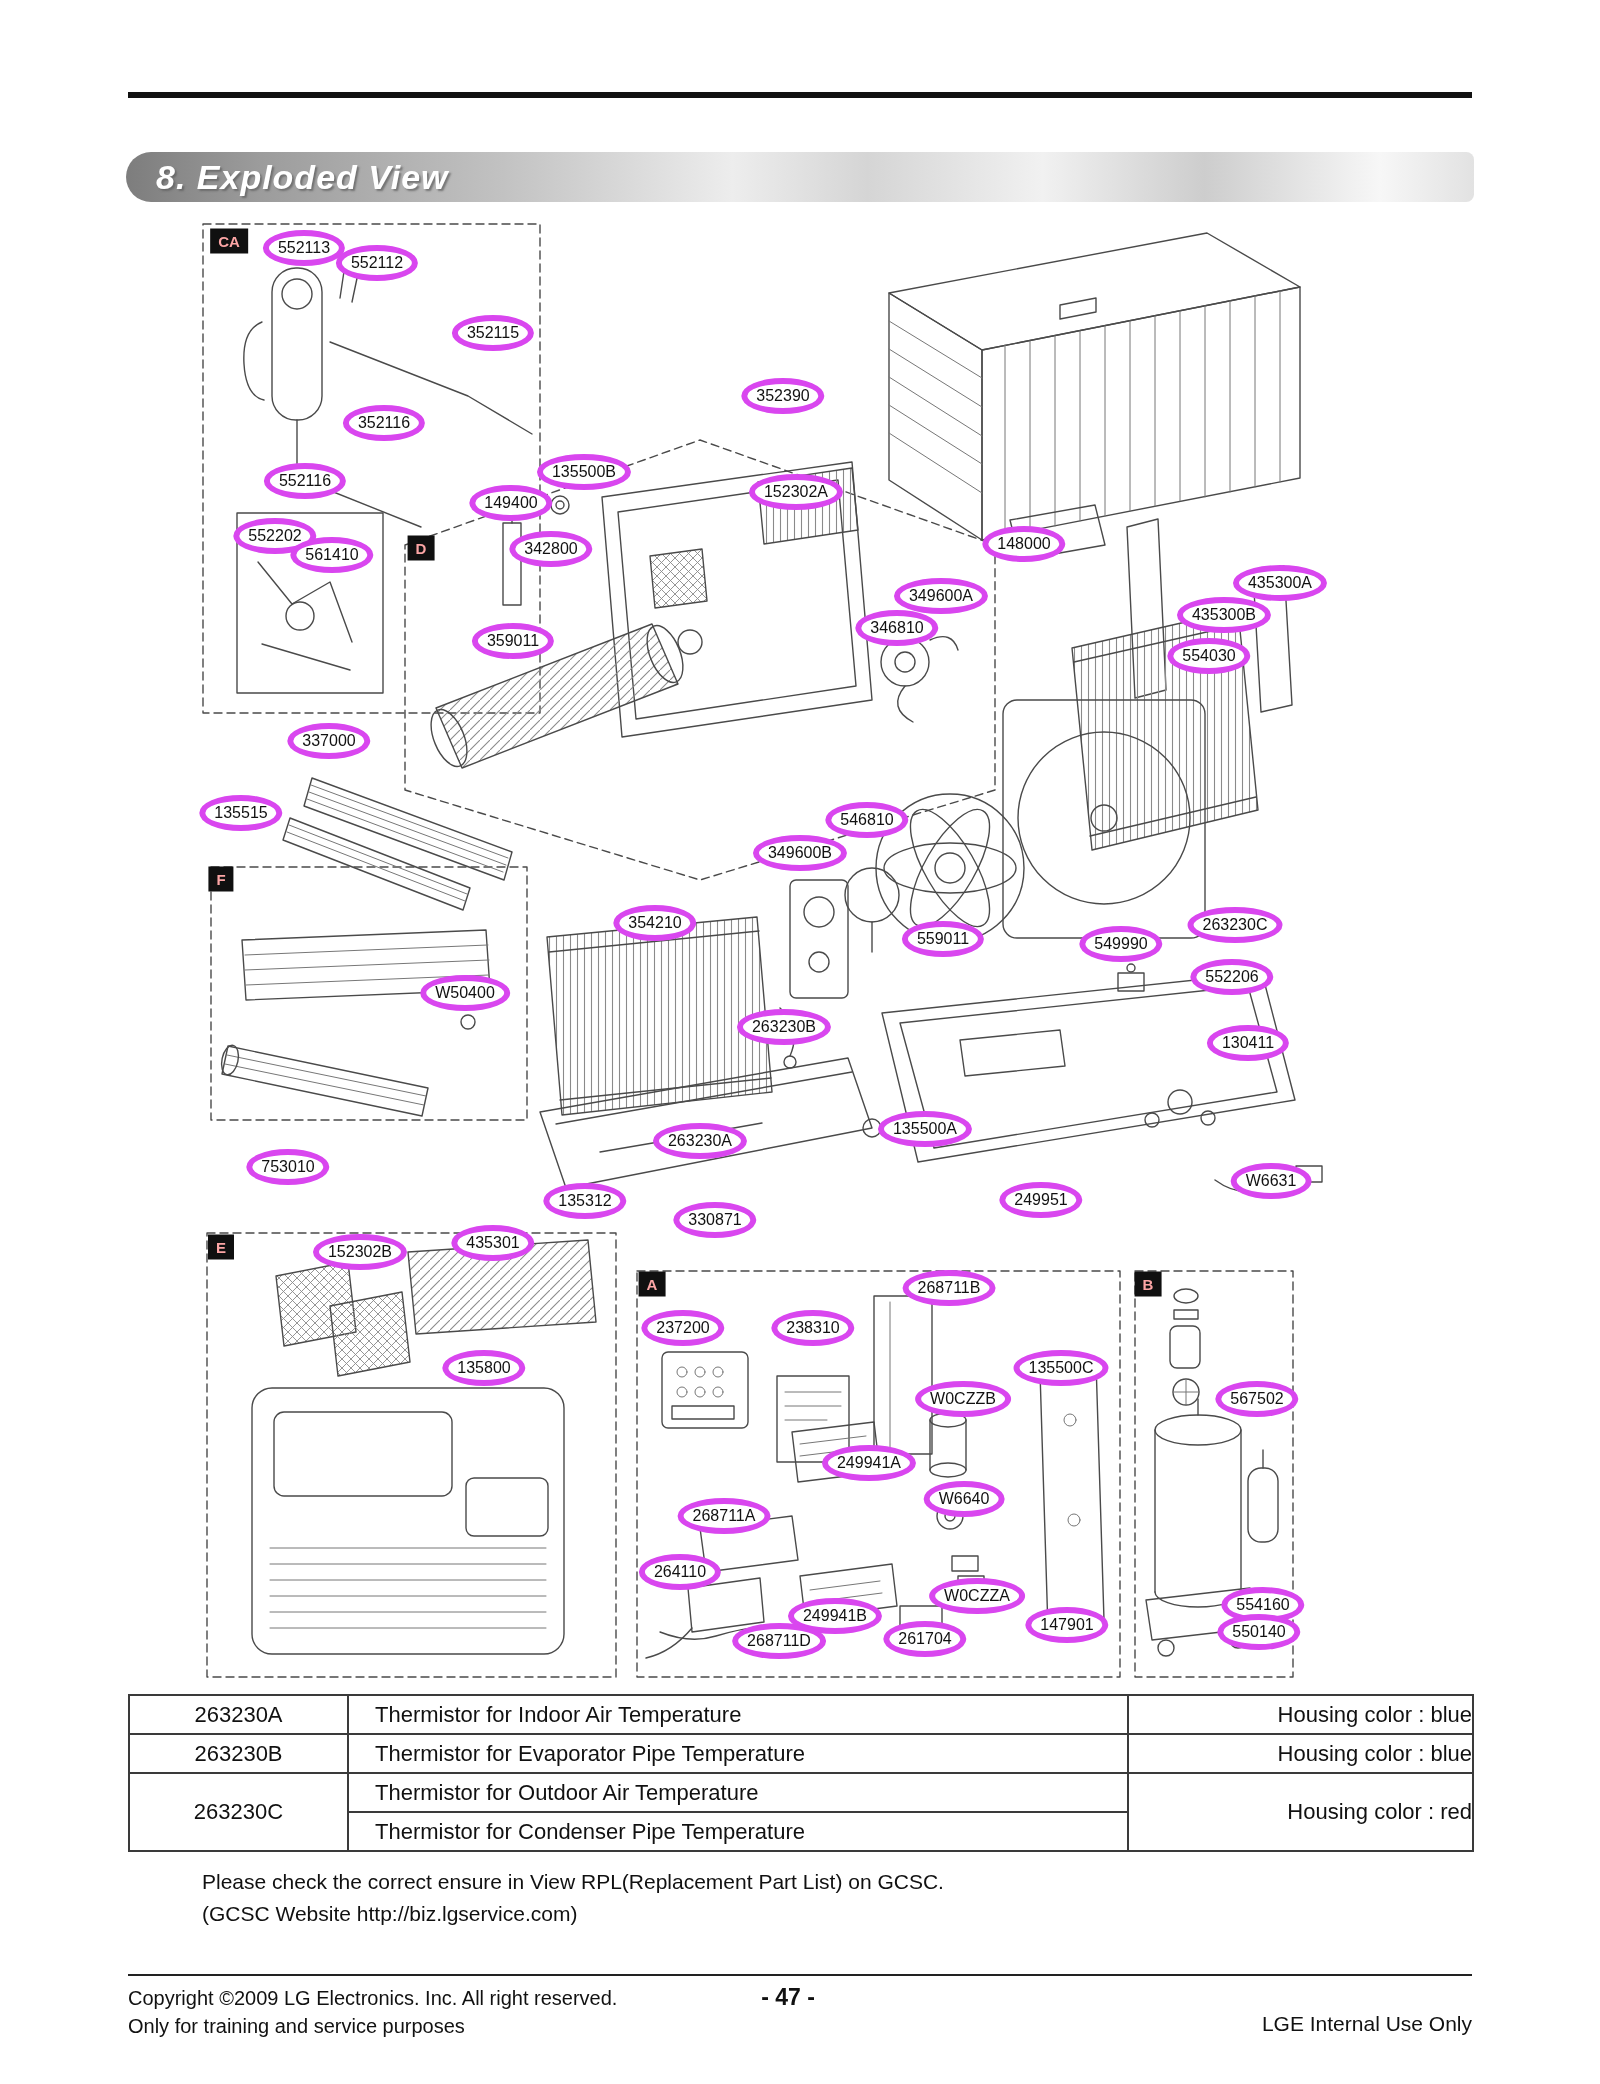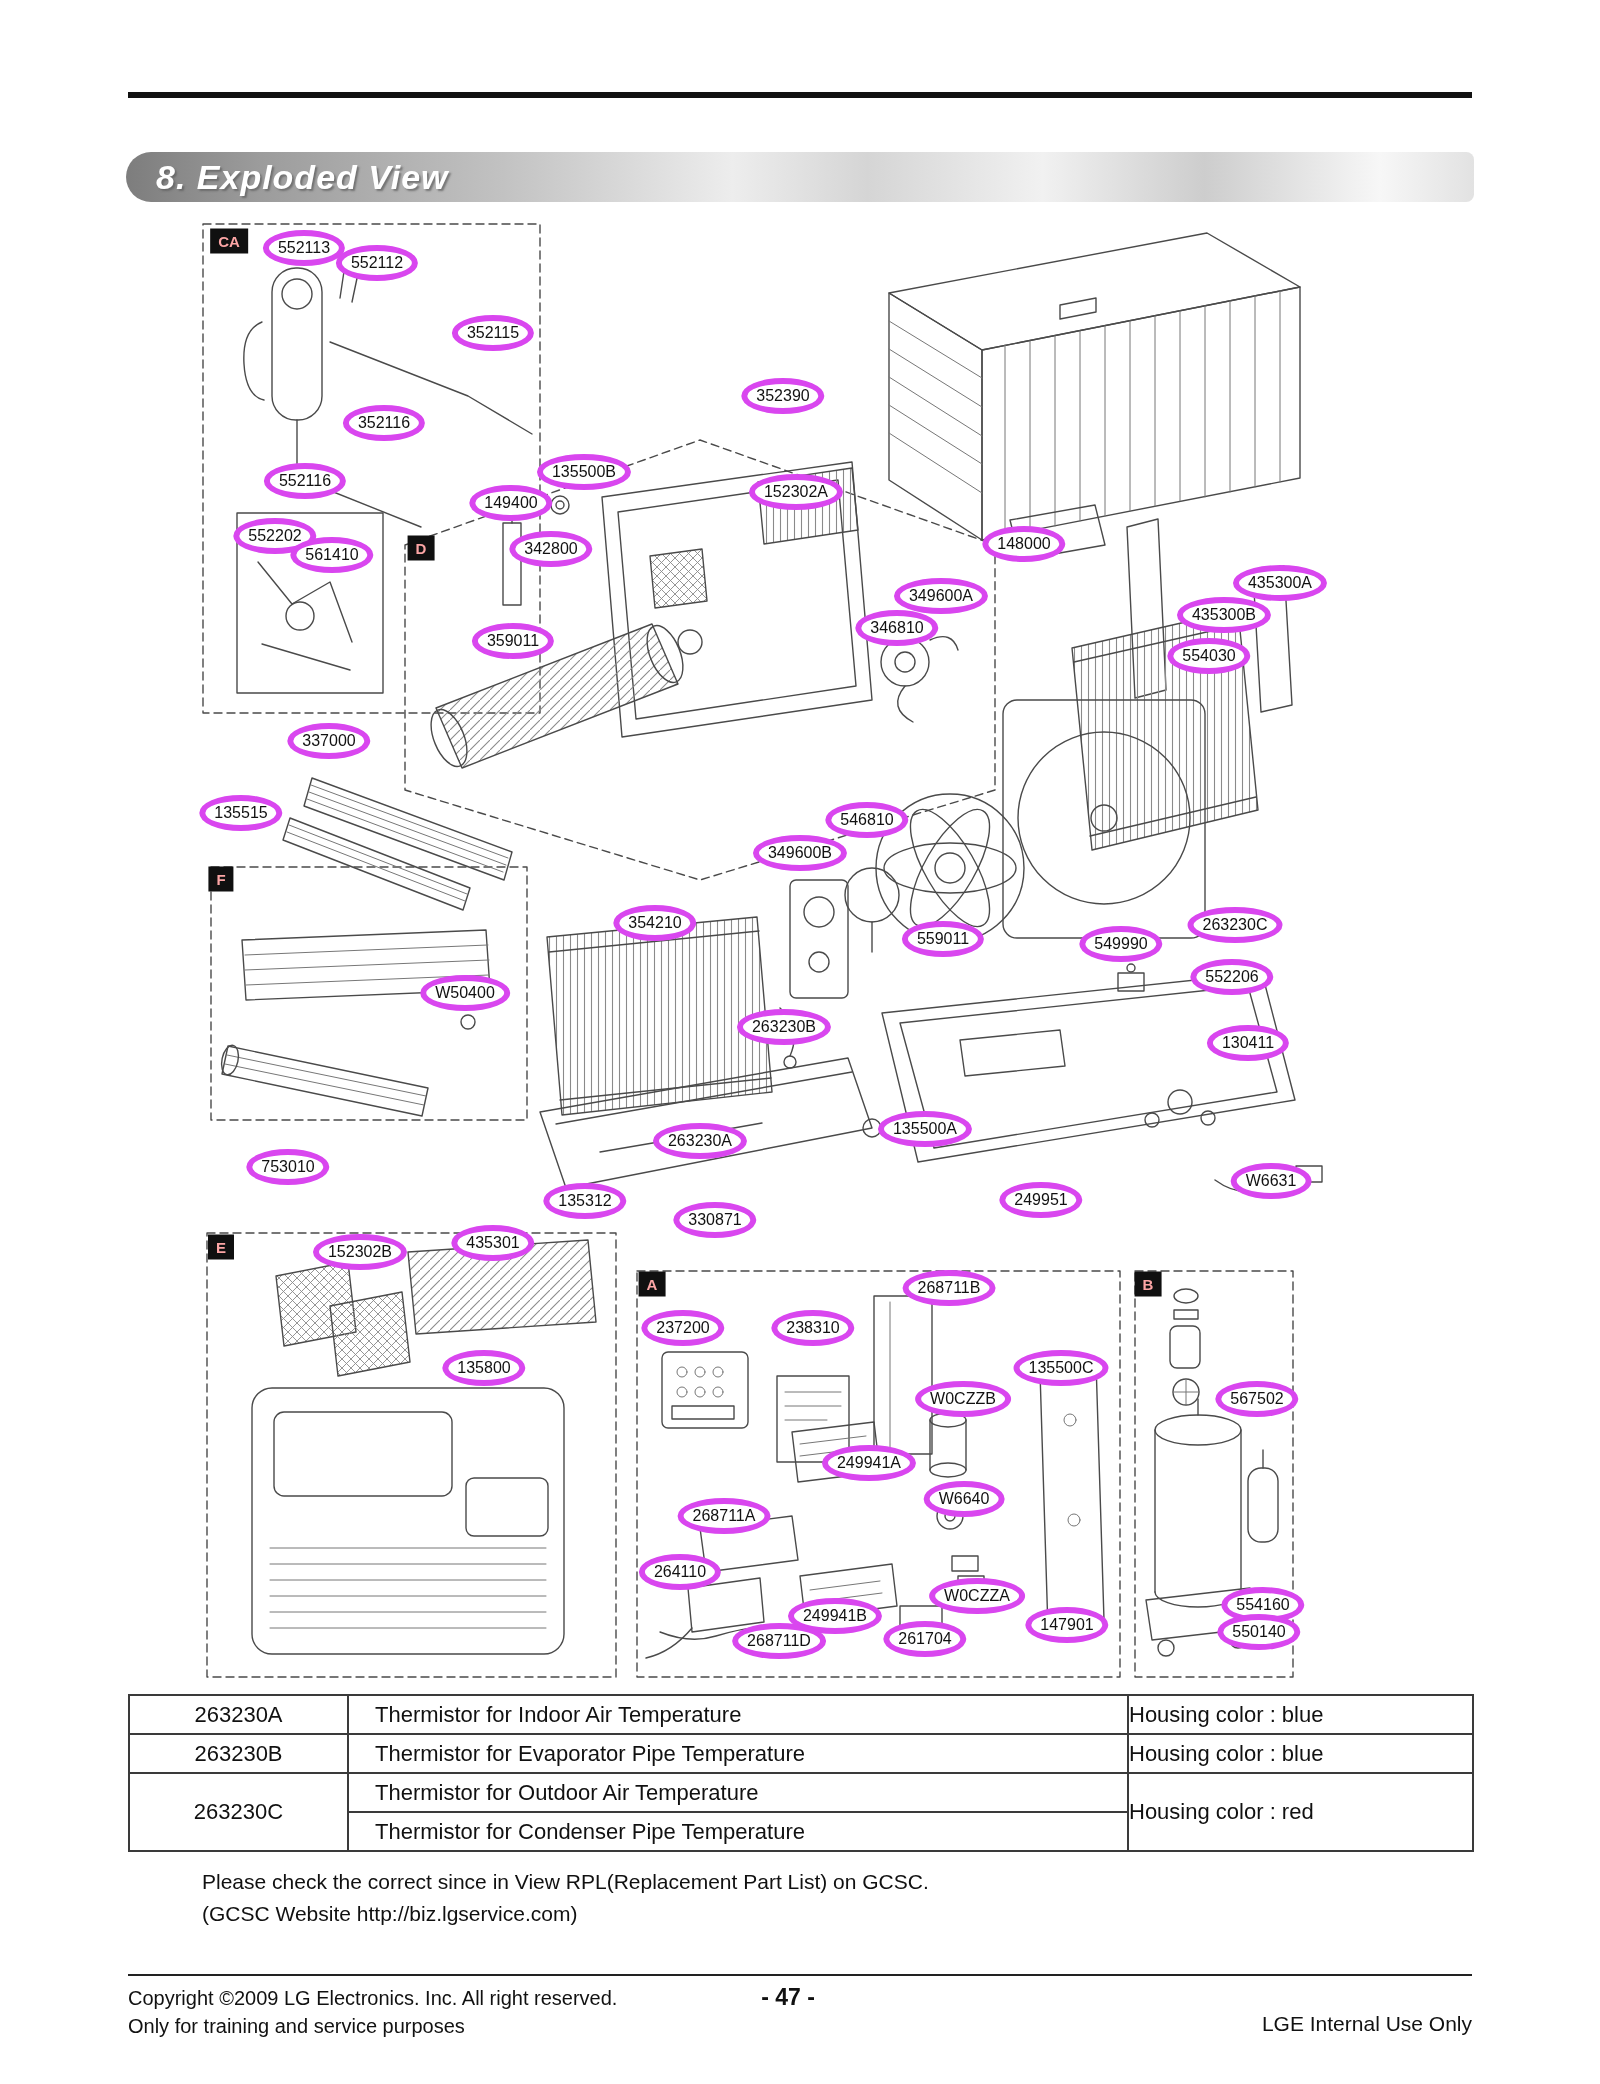--- a/index.html
+++ b/index.html
@@ -34,21 +34,21 @@
     background:#101010; color:#fca5a5; font-weight:bold; font-size:15px;
     line-height:1; padding:5px 8px;
   }
   .parts-table {
     position:absolute; left:128px; top:1694px; width:1344px;
     border-collapse:collapse; table-layout:fixed;
   }
   .parts-table td { border:2px solid #3a3a3a; font-size:22px; height:37px; padding:0; }
   .cell-part { text-align:center; }
   .cell-desc { text-align:left; padding-left:26px !important; }
-  .cell-color { text-align:left; }
+  .cell-color { text-align:right; }
   .notes { position:absolute; left:128px; top:1866px; font-size:21px; line-height:1.52; }
   .notes .indent { padding-left:74px; }
   .footer-rule { position:absolute; left:128px; top:1974px; width:1344px; border-top:2px solid #222; }
   .footer-left { position:absolute; left:128px; top:1984px; font-size:20px; line-height:1.4; }
   .page-number { position:absolute; left:788px; top:1984px; transform:translateX(-50%); font-size:23px; font-weight:bold; }
   .footer-right { position:absolute; right:128px; top:2012px; font-size:21px; }
 </style>
 </head>
 <body>
 
@@ -342,21 +342,21 @@
         <td class="cell-desc">Thermistor for Outdoor Air Temperature</td>
         <td class="cell-color" rowspan="2">Housing color : red</td>
       </tr>
       <tr>
         <td class="cell-desc">Thermistor for Condenser Pipe Temperature</td>
       </tr>
     </tbody>
   </table>
 
   <div class="notes">
-    <div class="indent">Please check  the correct since in View RPL(Replacement Part List) on GCSC.</div>
+    <div class="indent">Please check  the correct ensure in View RPL(Replacement Part List) on GCSC.</div>
     <div class="indent">(GCSC Website  http://biz.lgservice.com)</div>
   </div>
 
   <div class="footer-rule"></div>
   <div class="footer-left">
     <div>Copyright ©2009 LG Electronics. Inc. All right reserved.</div>
     <div>Only for training and service purposes</div>
   </div>
   <div class="page-number">- 47 -</div>
   <div class="footer-right">LGE Internal Use Only</div>

